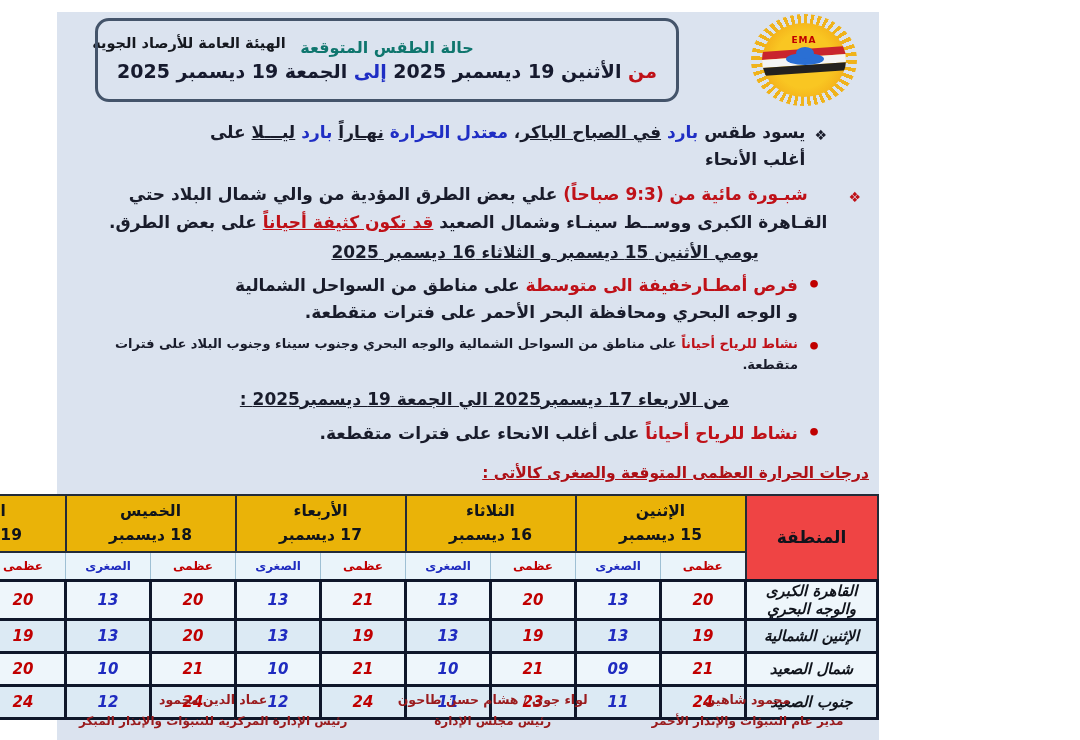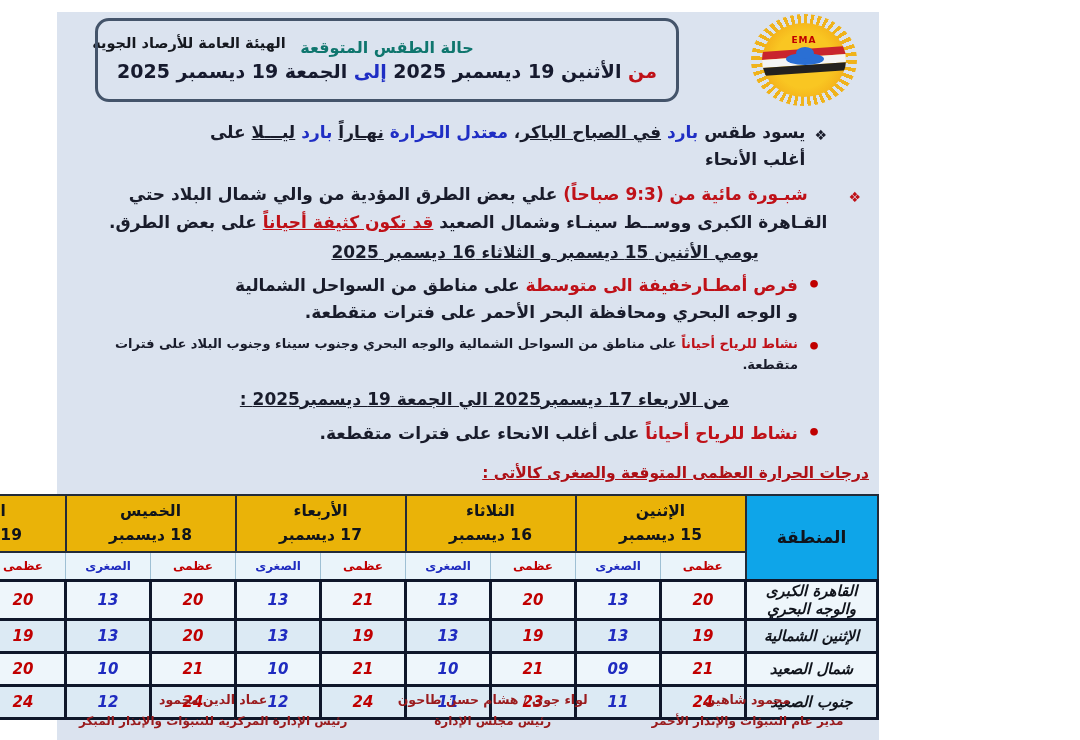--- a/index.html
+++ b/index.html
@@ -68,21 +68,21 @@
   .caption{
     margin:17px 10px 12px 0;text-align:right;font-size:15.5px;font-weight:bold;
     color:#ae1016;text-decoration:underline;
   }
   
   .temp-table{
     border-collapse:collapse;margin:7px auto 0;direction:rtl;width:985px;table-layout:fixed;
   }
   .temp-table th,.temp-table td{padding:0;}
   .th-region{
-    width:130px;background:#0ea5e9;border:2px solid #222b38;
+    width:130px;background:#ef4444;border:2px solid #222b38;
     font-size:17px;font-weight:bold;color:#10141c;
   }
   .th-day{
     background:#eab308;border:2px solid #222b38;height:55px;
     font-size:15.5px;font-weight:bold;color:#10141c;line-height:1.6;text-align:center;
   }
   .th-sub{
     background:#eaf4fa;border:1px solid #9fc0d4;height:26px;
     font-size:12px;font-weight:bold;text-align:center;
   }

